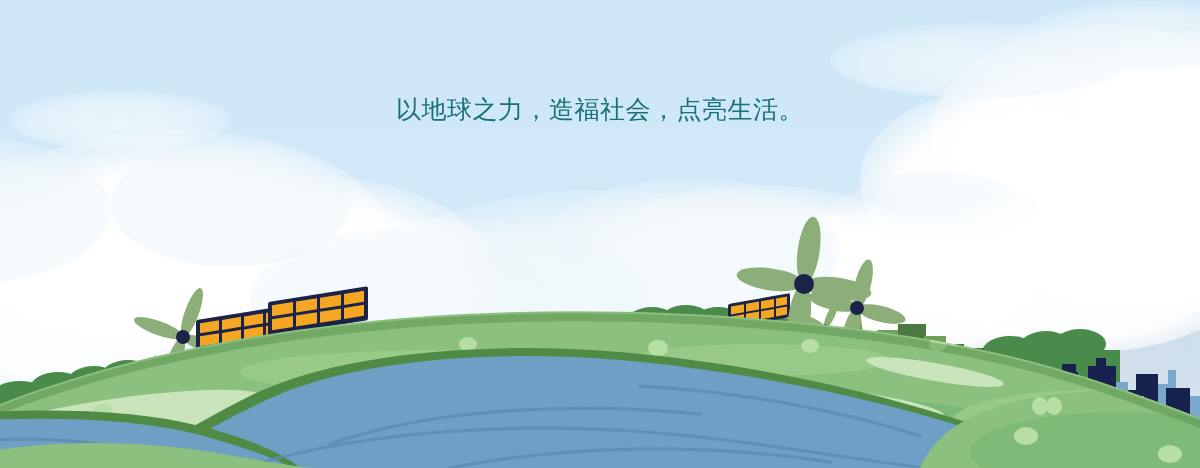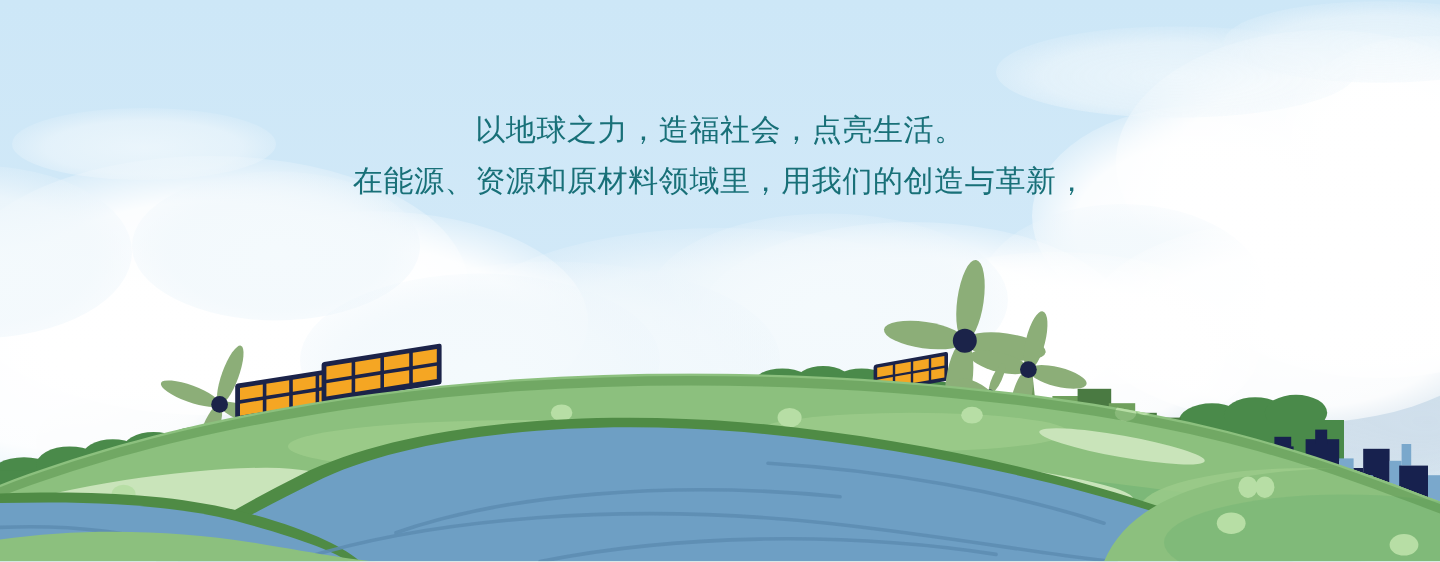--- a/index.html
+++ b/index.html
@@ -355,16 +355,15 @@
       </g>
 
       <path d="M -60 432 C 60 374, 230 332, 430 318 C 640 304, 860 322, 1010 358 C 1110 382, 1180 414, 1260 442
                L 1260 450 C 1180 422, 1110 390, 1010 366 C 860 330, 640 312, 430 326 C 230 340, 60 382, -60 440 Z" fill="#4f8b45" opacity="0.45"></path>
 
     </g>
   </svg>
 
   <div id="tagline">
     <span class="line">以地球之力，造福社会，点亮生活。</span>
-    <span class="line">在能源、资源和原材料领域里，用我们的创造与革新，</span>
   </div>
 
 </div>
 
 </body></html>

